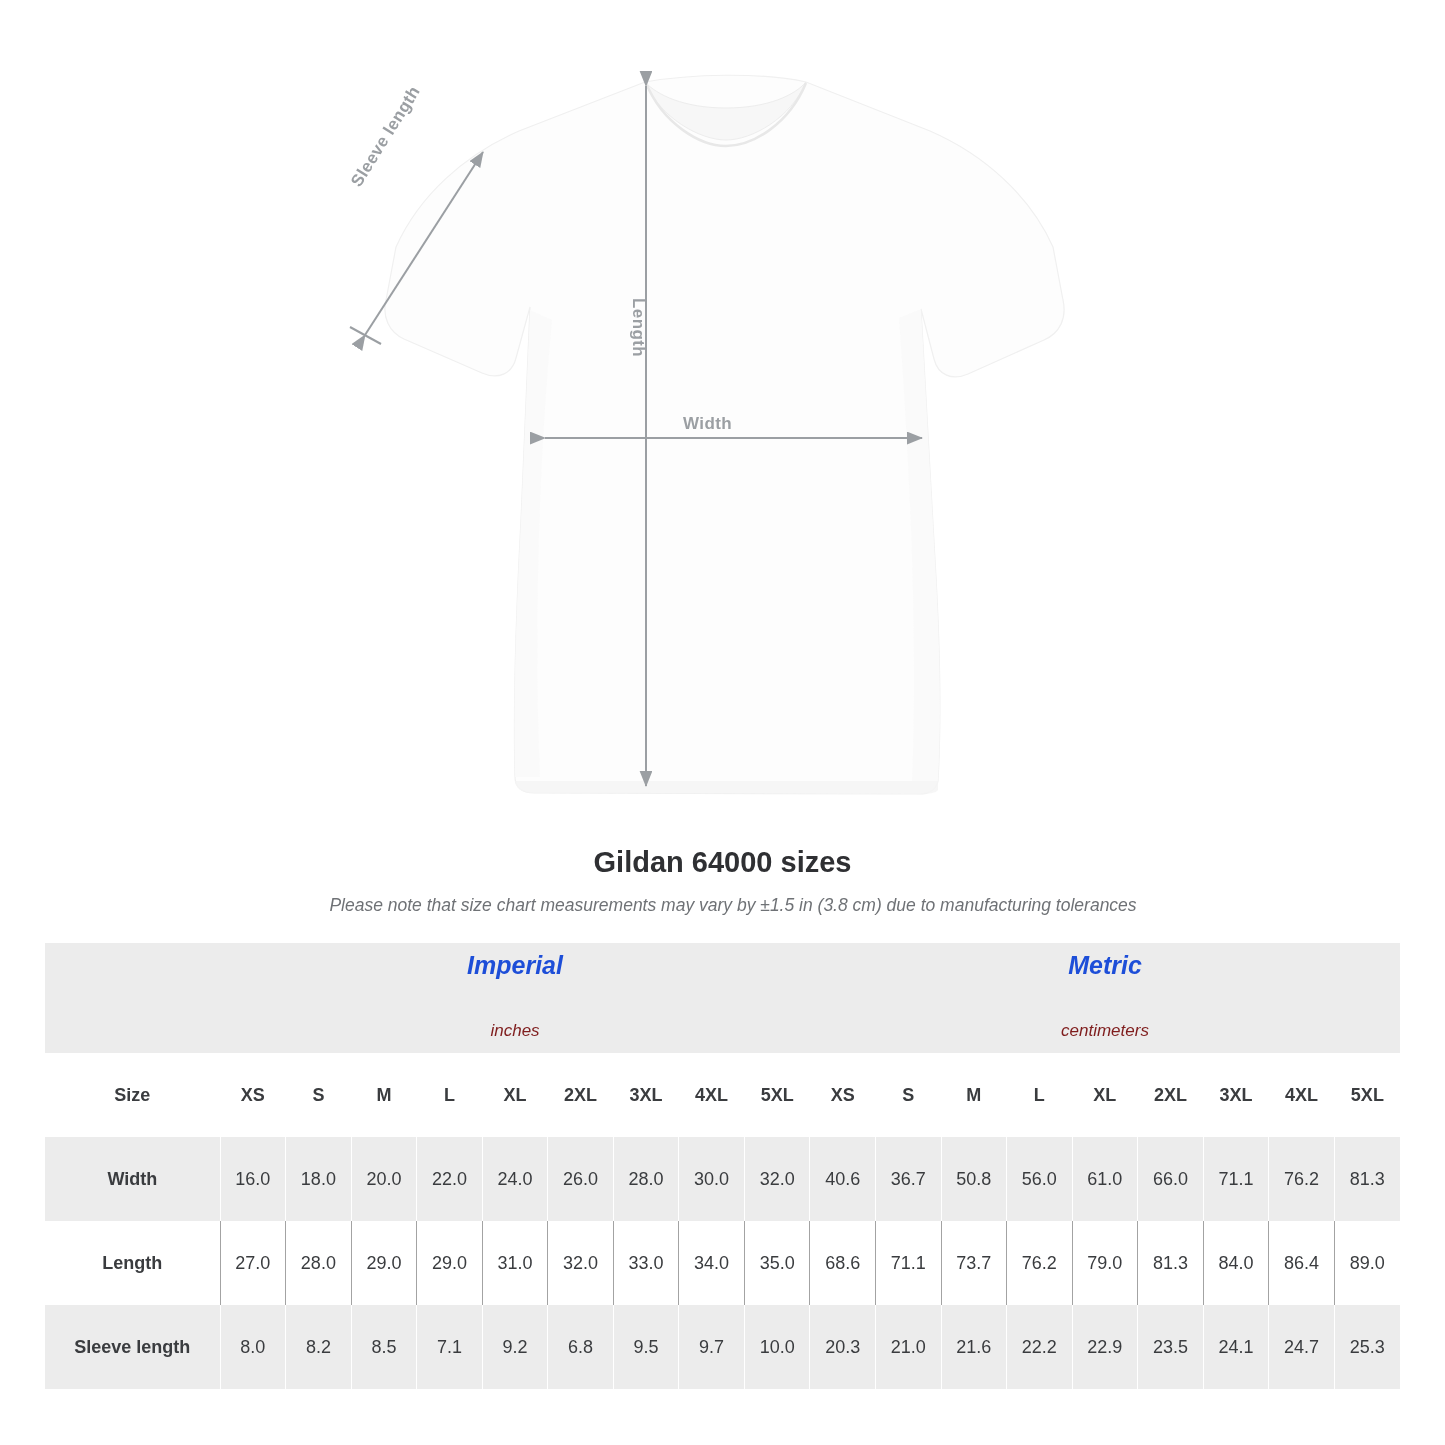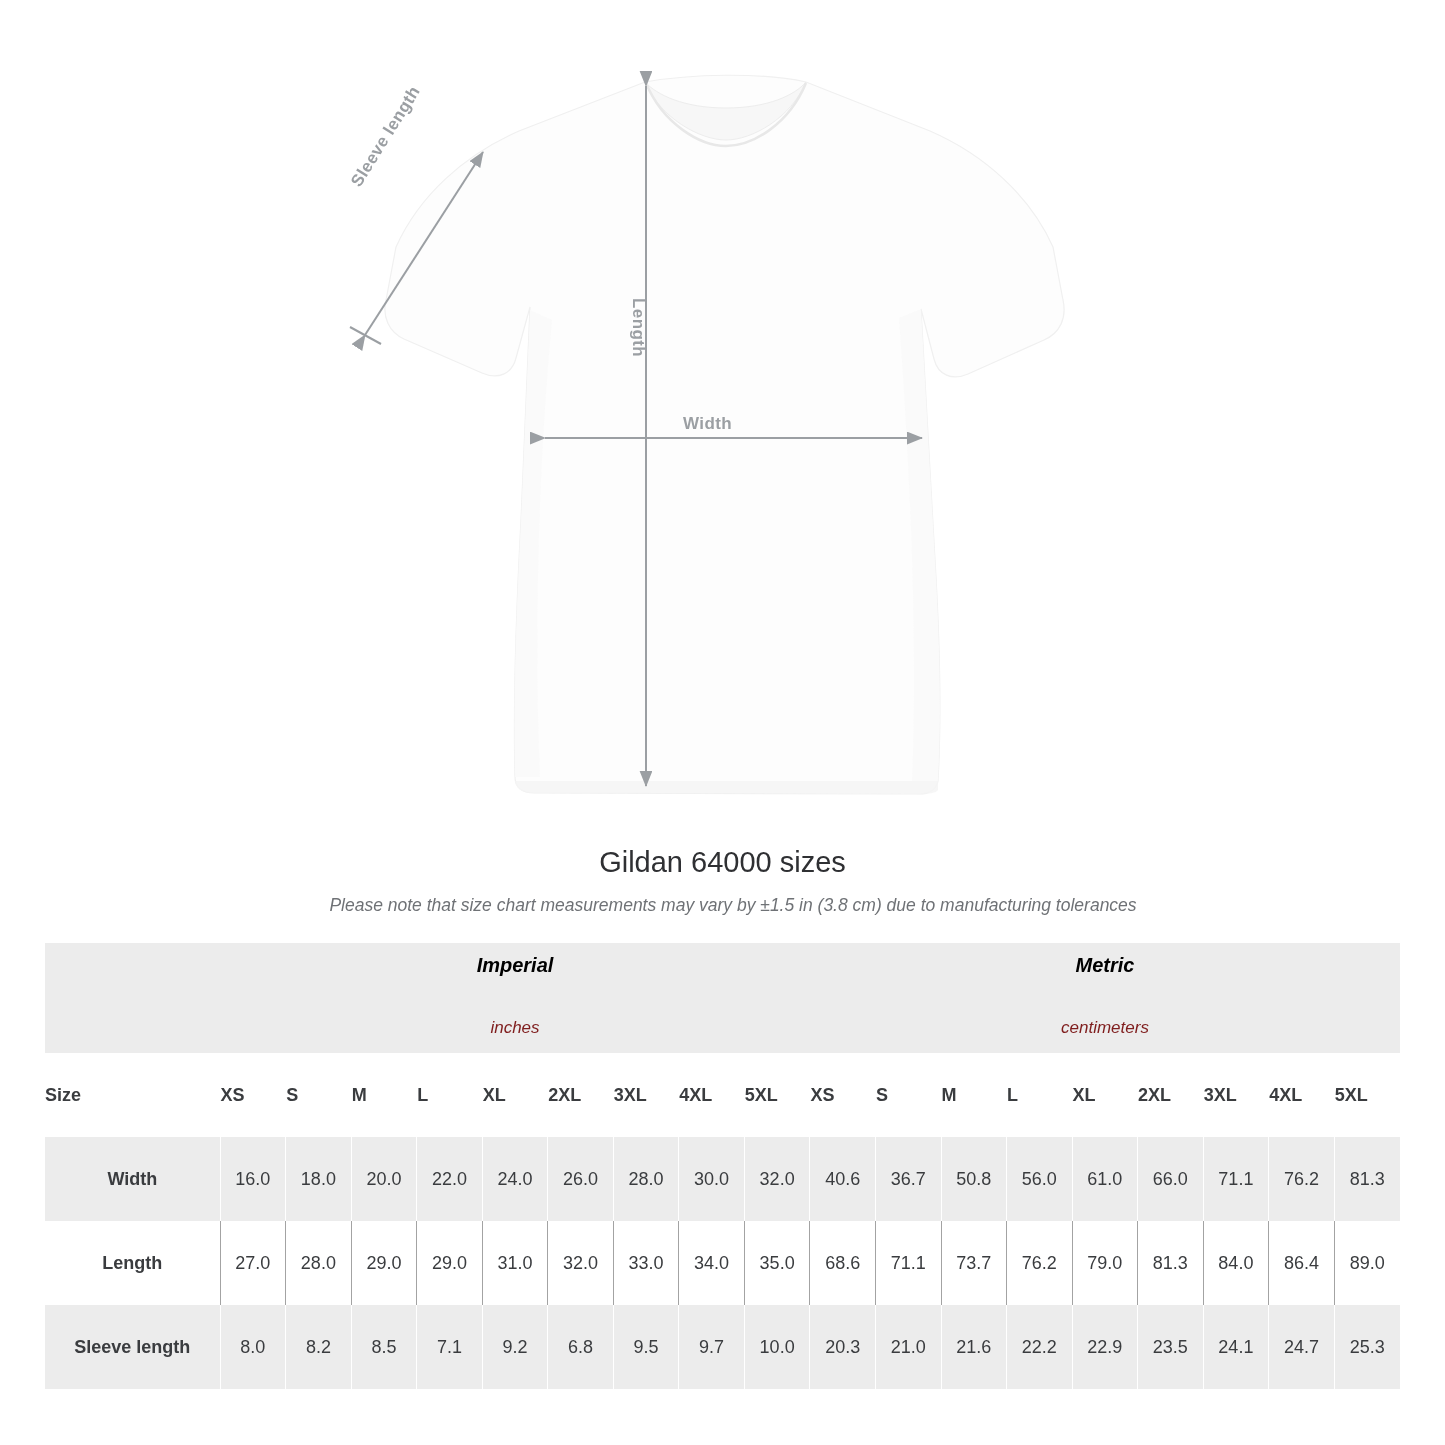--- a/index.html
+++ b/index.html
@@ -59,21 +59,21 @@
     white-space: nowrap;
   }
 
   
   .title-block {
     text-align: center;
     margin-top: 26px;
   }
   .chart-title {
     font-size: 29px;
-    font-weight: normal;
+    font-weight: bold;
     color: #2f3033;
     margin: 0;
   }
   .chart-note {
     font-size: 17.5px;
     font-style: italic;
     color: #6f7276;
     margin: 16px 0 0 0;
     padding-left: 21px;
   }
@@ -92,44 +92,44 @@
     padding: 0;
     margin: 0;
   }
   .unit-head {
     height: 110px;
     background: #ececec;
     text-align: center;
     vertical-align: middle;
   }
   .unit-name {
-    font-size: 20px;
+    font-size: 25px;
     font-style: italic;
     font-weight: bold;
-    color: #000000;
+    color: #1d4ed8;
     line-height: 1.25;
   }
   .unit-sub {
     font-size: 17px;
     font-style: italic;
     color: #7f1d1d;
     line-height: 1.7;
     margin-top: 36px;
   }
   .row-label {
     width: 175px;
     text-align: center;
     font-weight: bold;
     font-size: 18px;
     color: #3a3c3f;
   }
   .hdr-row td {
     height: 84px;
     background: #ffffff;
-    text-align: left;
+    text-align: center;
     vertical-align: middle;
     font-weight: bold;
     font-size: 18px;
     color: #3a3c3f;
   }
   .data-row td {
     height: 84px;
     text-align: center;
     vertical-align: middle;
     font-size: 18px;

